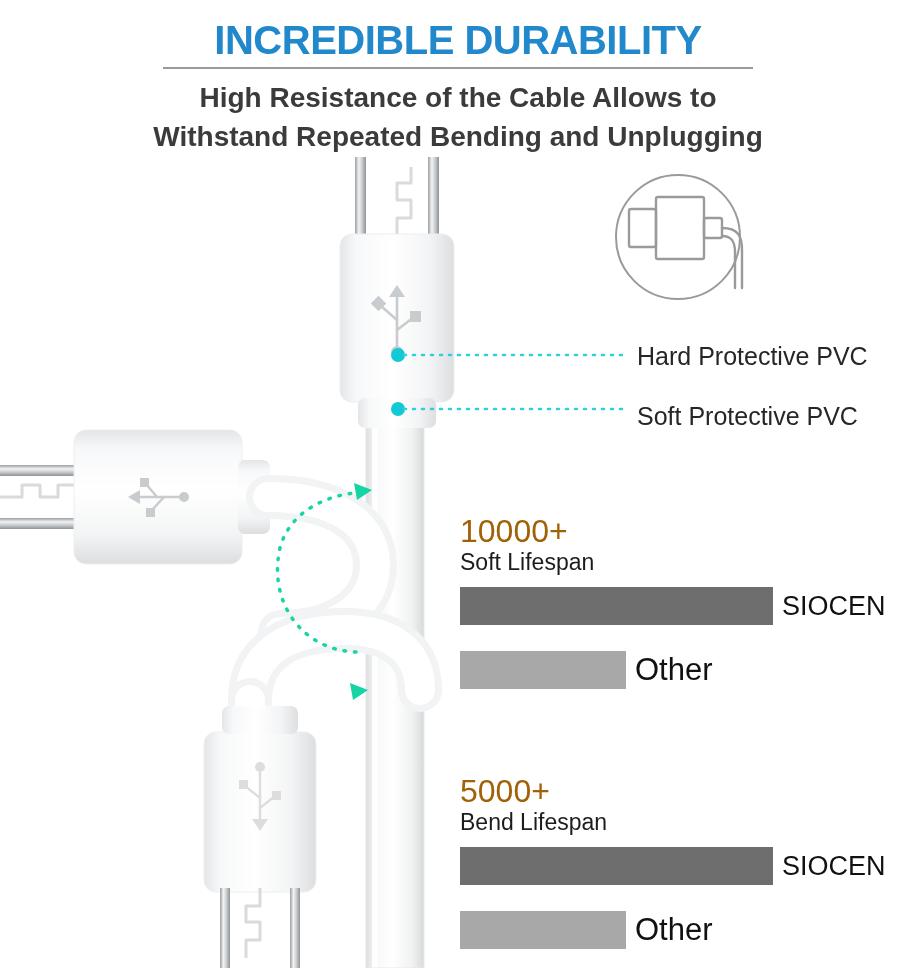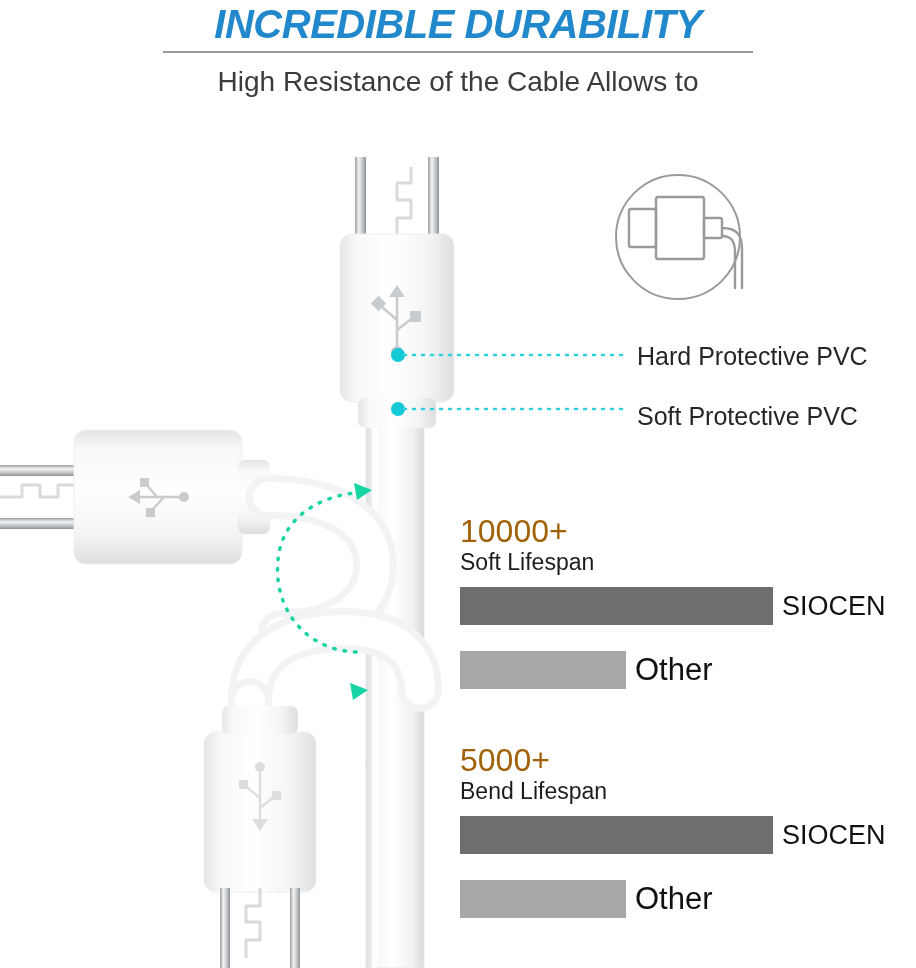--- a/index.html
+++ b/index.html
@@ -25,36 +25,35 @@
     top: 0;
     width: 916px;
     text-align: center;
   }
   #main-title {
     font-size: 40px;
     font-weight: bold;
     letter-spacing: -0.5px;
     color: #2288cc;
     line-height: 44px;
-    margin-top: 2px;
+    margin-top: 18px;
     white-space: nowrap;
-    font-style: italic;
   }
   #title-rule {
     width: 590px;
     height: 2px;
     background: #9a9a9a;
     margin: 5px auto 0 auto;
   }
   #subtitle {
     margin-top: 9px;
     font-size: 28px;
     color: #3b3b3b;
     line-height: 39px;
-    font-weight: normal;
+    font-weight: bold;
   }
   .subtitle-line { display: block; }
 
   
   #artwork {
     position: absolute;
     left: 0;
     top: 0;
     width: 916px;
     height: 968px;
@@ -68,21 +67,21 @@
     color: #262626;
     white-space: nowrap;
     line-height: 28px;
   }
   #callout-hard { left: 637px; top: 342px; }
   #callout-soft { left: 637px; top: 402px; }
 
   
   .stat-group { position: absolute; left: 460px; }
   #stat-group-plug { top: 514px; }
-  #stat-group-bend { top: 743px; }
+  #stat-group-bend { top: 774px; }
 
   .stat-value {
     font-size: 32px;
     color: #a16207;
     line-height: 34px;
     font-weight: normal;
     letter-spacing: 0px;
   }
   .stat-caption {
     font-size: 23px;
@@ -123,20 +122,21 @@
 </head>
 <body>
 
 <div id="page">
 
   <div id="header-block">
     <div id="main-title">INCREDIBLE DURABILITY</div>
     <div id="title-rule"></div>
     <div id="subtitle">
       <span class="subtitle-line">High Resistance of the Cable Allows to</span>
+      <span class="subtitle-line">Withstand Repeated Bending and Unplugging</span>
     </div>
   </div>
 
   <svg id="artwork" viewBox="0 0 916 968">
     <defs>
       <linearGradient id="bodyGrad" x1="0" y1="0" x2="1" y2="0">
         <stop offset="0%" stop-color="#e3e5e7"></stop>
         <stop offset="14%" stop-color="#f7f8f9"></stop>
         <stop offset="45%" stop-color="#ffffff"></stop>
         <stop offset="78%" stop-color="#f3f4f5"></stop>

